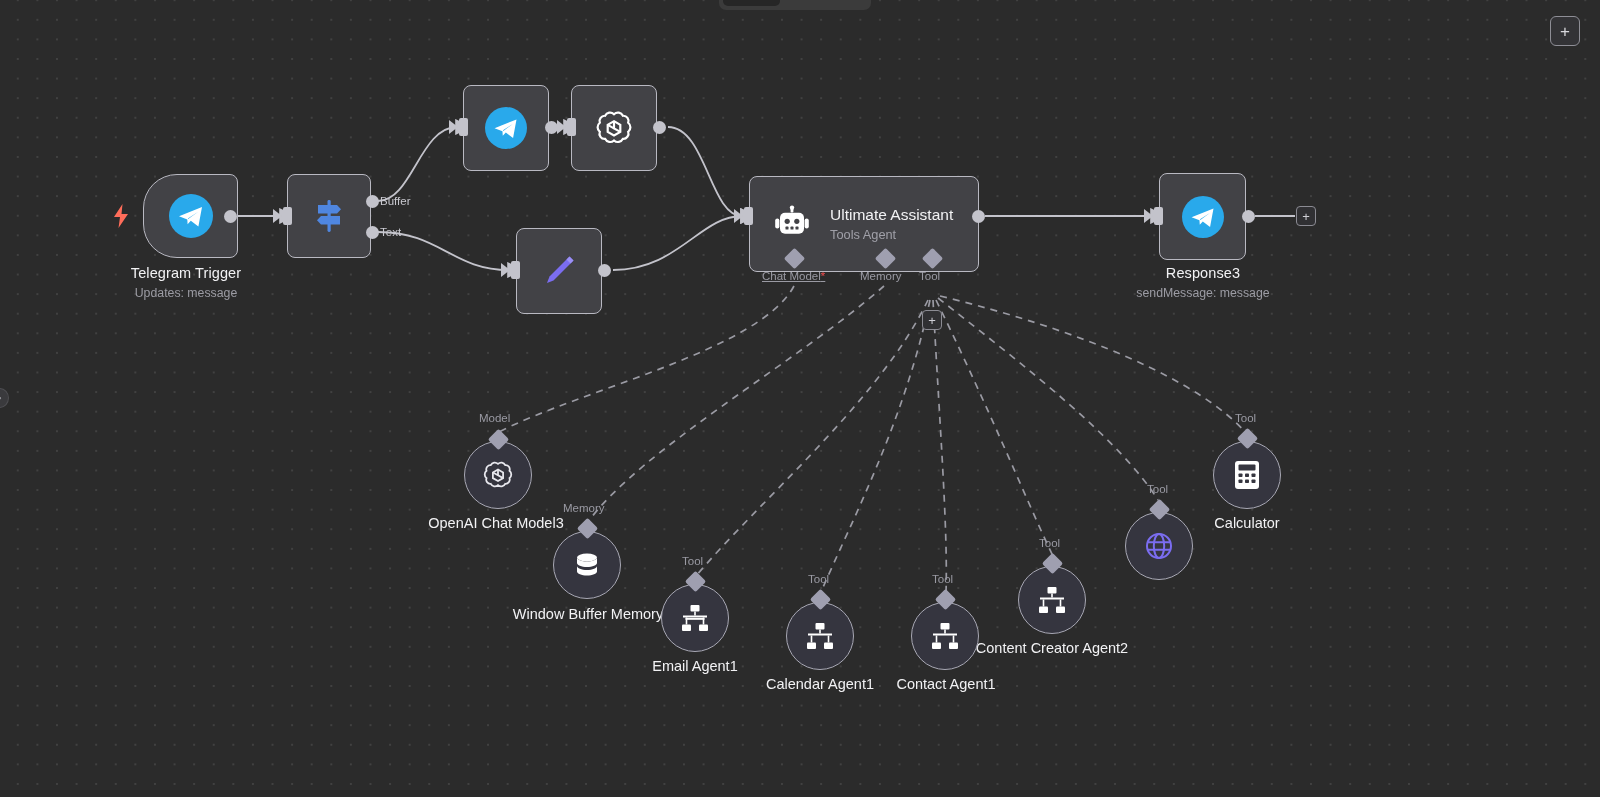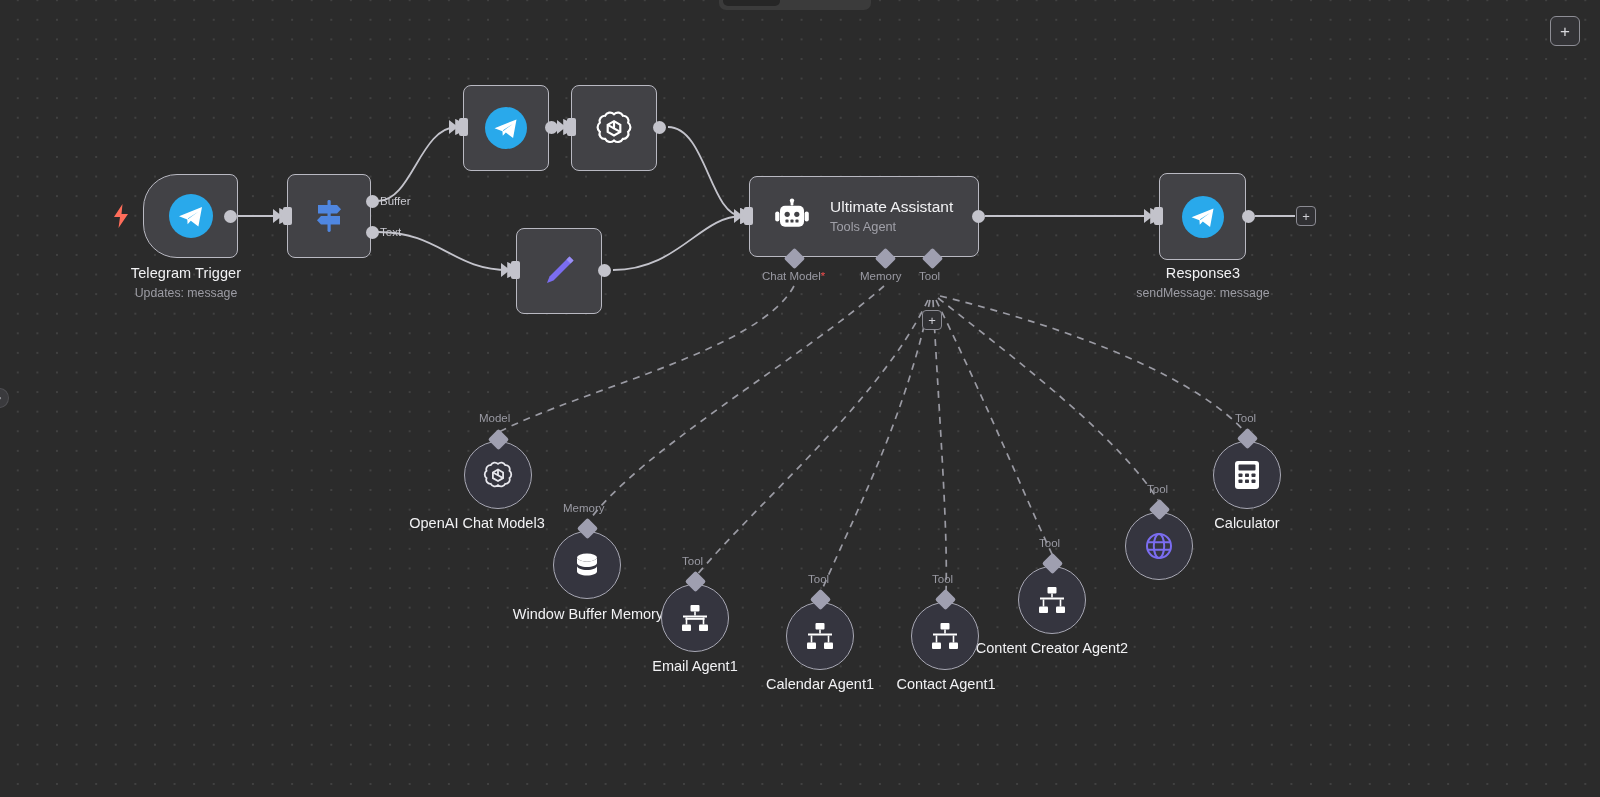--- a/index.html
+++ b/index.html
@@ -258,21 +258,21 @@
       <svg class="icon" width="42" height="42" viewBox="0 0 42 42">
         <path d="M31.5 6.5 L35.5 10.5 L15.5 30.5 L9 33 L11.5 26.5 Z" fill="#7b6df0"></path>
         <path d="M28.5 9.5 L32.5 13.5 L35.5 10.5 L31.5 6.5 Z" fill="#9b90f5"></path>
       </svg>
     </span>
   </div>
   <div class="port" style="left:598px; top:264px;"></div>
 
   <div class="arrow-in" style="left:734px; top:209px;"></div>
   <div class="port-in" style="left:744px; top:207px;"></div>
-  <div class="node wide" style="left:749px; top:176px; width:230px; height:81px;">
+  <div class="node wide" style="left:749px; top:176px; width:230px; height:96px;">
     <span>
       <svg class="icon" width="40" height="40" viewBox="0 0 40 40" fill="#fff">
         <rect x="18.6" y="4" width="2.8" height="4.5" rx="1.2"></rect>
         <circle cx="20" cy="3.6" r="2.2"></circle>
         <rect x="8" y="8.8" width="24" height="21" rx="5"></rect>
         <rect x="3.2" y="14.5" width="4.2" height="10" rx="2.1"></rect>
         <rect x="32.6" y="14.5" width="4.2" height="10" rx="2.1"></rect>
         <circle cx="15.2" cy="17.3" r="2.6" fill="#424246"></circle>
         <circle cx="24.8" cy="17.3" r="2.6" fill="#424246"></circle>
         <rect x="13.5" y="22.6" width="3" height="3" rx="0.6" fill="#424246"></rect>
@@ -281,21 +281,21 @@
       </svg>
     </span>
     <div>
       <div class="inner-title">Ultimate Assistant</div>
       <div class="inner-sub">Tools Agent</div>
     </div>
   </div>
   <div class="port" style="left:972px; top:210px;"></div>
 
   <div class="diamond" style="left:787px; top:251px;"></div>
-  <div class="conn-label" style="left:762px; top:270px;">
+  <div class="conn-label" style="left:762px; top:270px;text-decoration:underline;">
     <span>Chat Model</span><span style="color:#ef4c4c;">*</span>
   </div>
   <div class="diamond" style="left:878px; top:251px;"></div>
   <div class="conn-label" style="left:860px; top:270px;">Memory</div>
   <div class="diamond" style="left:925px; top:251px;"></div>
   <div class="conn-label" style="left:919px; top:270px;">Tool</div>
   <div class="add-sm" style="left:922px; top:310px;">+</div>
 
   <div class="arrow-in" style="left:1144px; top:209px;"></div>
   <div class="port-in" style="left:1154px; top:207px;"></div>
@@ -319,21 +319,21 @@
   <div class="subnode" style="left:464px; top:441px;">
     <span>
       <svg class="icon" width="34" height="34" viewBox="0 0 24 24" fill="none" stroke="#e8e8ee" stroke-width="1.25">
         <path d="M12 4.1c1.6-1.5 4.1-1.1 5.1 .9 2.2-.2 3.8 2 3 4 1.7 1.3 1.7 3.9 0 5.2.8 2-1 4.2-3 4-1 2-3.5 2.4-5.1.9-1.6 1.5-4.1 1.1-5.1-.9-2.2.2-3.8-2-3-4-1.7-1.3-1.7-3.9 0-5.2-.8-2 1-4.2 3-4 1-2 3.5-2.4 5.1-.9z"></path>
         <path d="M12 8.1 L15.6 10.2 L15.6 14.2 L12 16.3 L8.4 14.2 L8.4 10.2 Z"></path>
         <path d="M12 8.1 L12 12.2 L15.6 14.2"></path>
           <path d="M8.4 10.2 L12 12.2"></path>
       </svg>
     </span>
   </div>
-  <div class="sub-caption" style="left:372px; top:514px;">
+  <div class="sub-caption" style="left:391px; top:514px;">
     <div class="sub-title">OpenAI Chat Model3</div>
   </div>
 
   <div class="conn-label" style="left:563px; top:502px;">Memory</div>
   <div class="diamond" style="left:580px; top:521px;"></div>
   <div class="subnode" style="left:553px; top:531px;">
     <span>
       <svg class="icon" width="34" height="34" viewBox="0 0 34 34" fill="#fff">
         <ellipse cx="17" cy="9.5" rx="10" ry="4"></ellipse>
         <path d="M7 9.5 v5.5 c0 2.2 4.5 4 10 4 s10-1.8 10-4 V9.5 c0 2.2-4.5 4-10 4 s-10-1.8-10-4z"></path>

